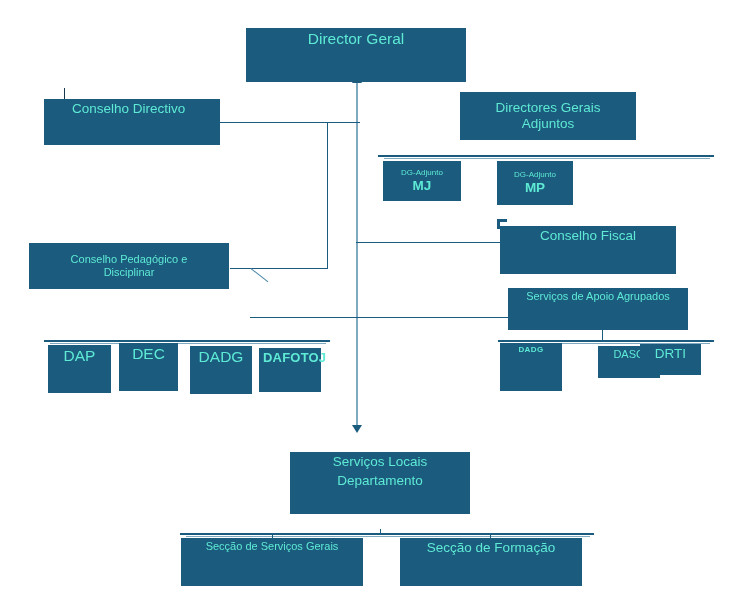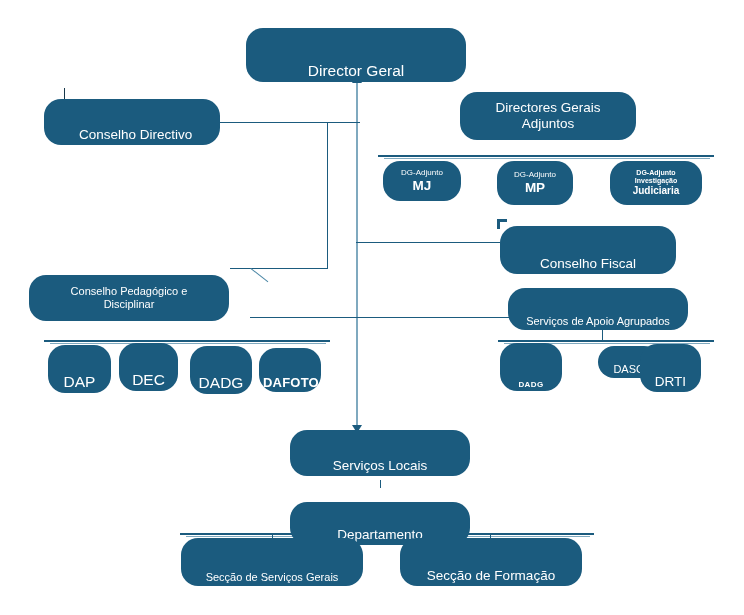--- a/index.html
+++ b/index.html
@@ -13,30 +13,29 @@
   #chart-canvas {
     position: relative;
     width: 744px;
     height: 615px;
     background: #ffffff;
     overflow: hidden;
   }
   .node {
     position: absolute;
     background: #1b5b7e;
-    color: #ffffff;
+    color: #5eead4;
     display: flex;
-    align-items: flex-end;
+    align-items: flex-start;
     justify-content: center;
     text-align: center;
     line-height: 1.18;
     box-sizing: border-box;
     padding: 2px 4px;
     z-index: 5;
-    border-radius: 17px;
   }
   .node span { display: block; width: 100%; }
   .t-lg { font-size: 15.5px; }
   .t-md { font-size: 13.5px; }
   .t-sm { font-size: 11px; }
   .t-xs { font-size: 8px; font-weight: bold; letter-spacing: 0.4px; }
   .t-tiny { font-size: 13px; font-weight: bold; letter-spacing: 0.2px; }
   .t-xs-mix .small { font-size: 8px; }
   .t-xs-mix .big { font-size: 13.5px; font-weight: bold; }
   .t-inv-mix .small { font-size: 7px; font-weight: bold; }
@@ -124,46 +123,41 @@
   <div class="ln ln-v" style="left:380px; top:529px; height:6px;"></div>
   <div class="ln ln-thick-h" style="left:180px; top:533px; width:414px;"></div>
   <div class="ln ln-h ln-pale" style="left:186px; top:536px; width:404px;"></div>
   <div class="ln ln-v" style="left:272px; top:533px; height:10px;"></div>
   <div class="ln ln-v" style="left:490px; top:533px; height:10px;"></div>
 
   <div class="node t-lg" style="left:246px; top:28px; width:220px; height:54px;">
     <span>Director Geral</span>
   </div>
 
-  <div class="node t-md" style="left:44px; top:99px; width:176px; height:46px; justify-content:flex-start; padding-left:35px;">
+  <div class="node t-md" style="left:44px; top:99px; width:176px; height:46px; justify-content:flex-start; padding-left:28px;">
     <span style="text-align:left;">Conselho Directivo</span>
   </div>
 
   <div class="node t-md" style="left:460px; top:92px; width:176px; height:48px; flex-direction:column;">
     <span>Directores Gerais</span>
     <span>Adjuntos</span>
   </div>
 
   <div class="node t-xs-mix" style="left:383px; top:161px; width:78px; height:40px; flex-direction:column;">
     <span class="small">DG-Adjunto</span>
     <span class="big">MJ</span>
   </div>
 
   <div class="node t-xs-mix" style="left:497px; top:161px; width:76px; height:44px; flex-direction:column;">
     <span class="small">DG-Adjunto</span>
     <span class="big">MP</span>
   </div>
 
-  <div class="node t-inv-mix" style="left:610px; top:161px; width:92px; height:44px; flex-direction:column;">
-    <span class="small">DG-Adjunto</span>
-    <span class="small">Investigação</span>
-    <span class="big">Judiciaria</span>
-  </div>
-
-  <div class="node t-sm" style="left:29px; top:243px; width:200px; height:46px; flex-direction:column;margin-top:32px;">
+
+  <div class="node t-sm" style="left:29px; top:243px; width:200px; height:46px; flex-direction:column;">
     <span>Conselho Pedagógico e</span>
     <span>Disciplinar</span>
   </div>
 
   <div class="node t-md" style="left:500px; top:226px; width:176px; height:48px;">
     <span>Conselho Fiscal</span>
   </div>
 
 
   <div class="node t-sm" style="left:508px; top:288px; width:180px; height:42px;">
@@ -182,29 +176,29 @@
   <div class="node t-tiny" style="left:259px; top:348px; width:62px; height:44px;">
     <span>DAFOTOJ</span>
   </div>
 
   <div class="node t-xs" style="left:500px; top:343px; width:62px; height:48px;">
     <span>DADG</span>
   </div>
   <div class="node t-sm" style="left:598px; top:346px; width:62px; height:32px;">
     <span>DASG</span>
   </div>
-  <div class="node t-md" style="left:640px; top:344px; width:61px; height:48px;">
+  <div class="node t-md" style="left:640px; top:344px; width:61px; height:31px;">
     <span>DRTI</span>
   </div>
 
-  <div class="node t-md" style="left:290px; top:430px; width:180px; height:46px;">
+  <div class="node t-md" style="left:290px; top:452px; width:180px; height:36px;">
     <span>Serviços Locais</span>
   </div>
 
-  <div class="node t-md" style="left:290px; top:502px; width:180px; height:43px;">
+  <div class="node t-md" style="left:290px; top:471px; width:180px; height:43px;">
     <span>Departamento</span>
   </div>
 
   <div class="node t-sm" style="left:181px; top:538px; width:182px; height:48px;">
     <span>Secção de Serviços Gerais</span>
   </div>
 
   <div class="node t-md" style="left:400px; top:538px; width:182px; height:48px;">
     <span>Secção de Formação</span>
   </div>

